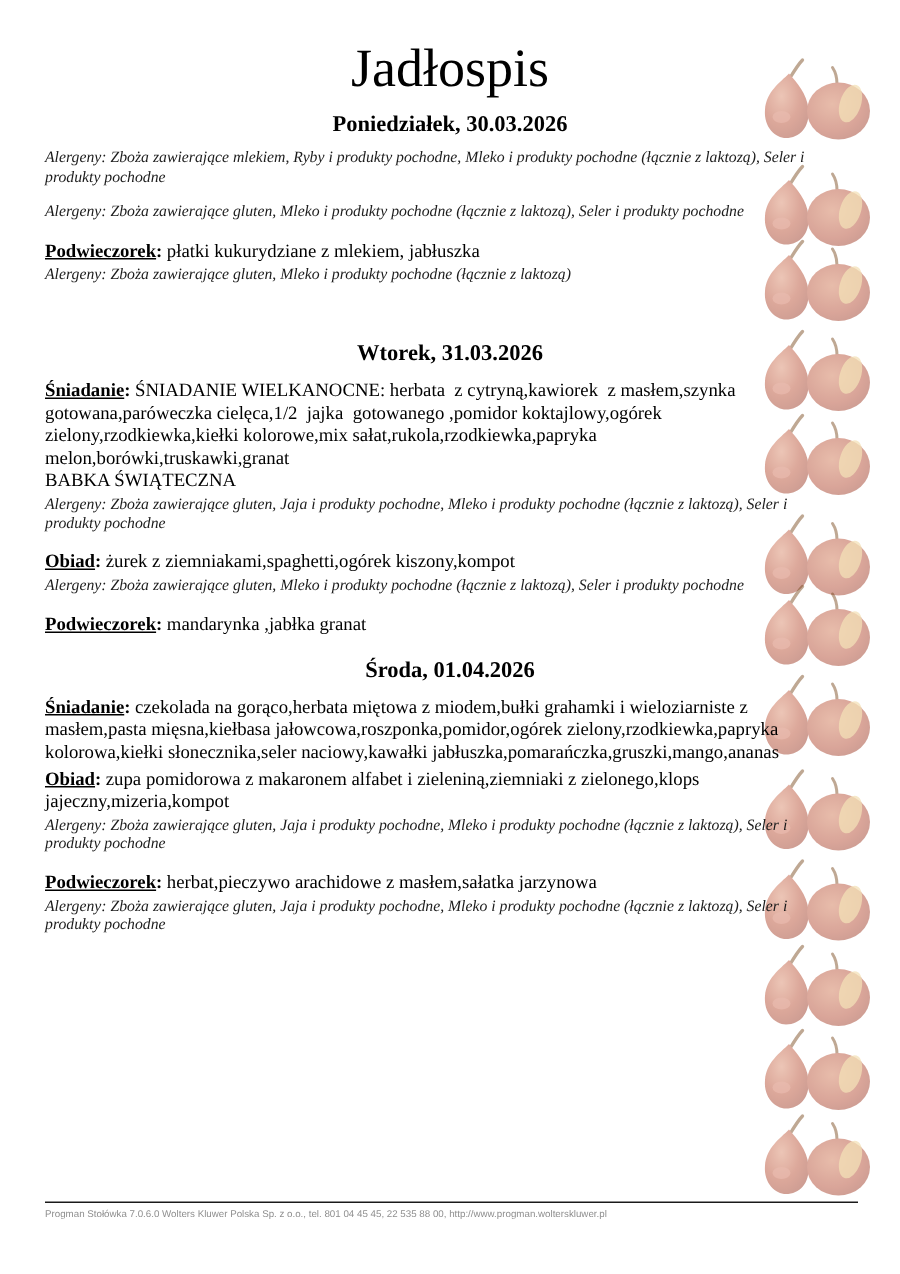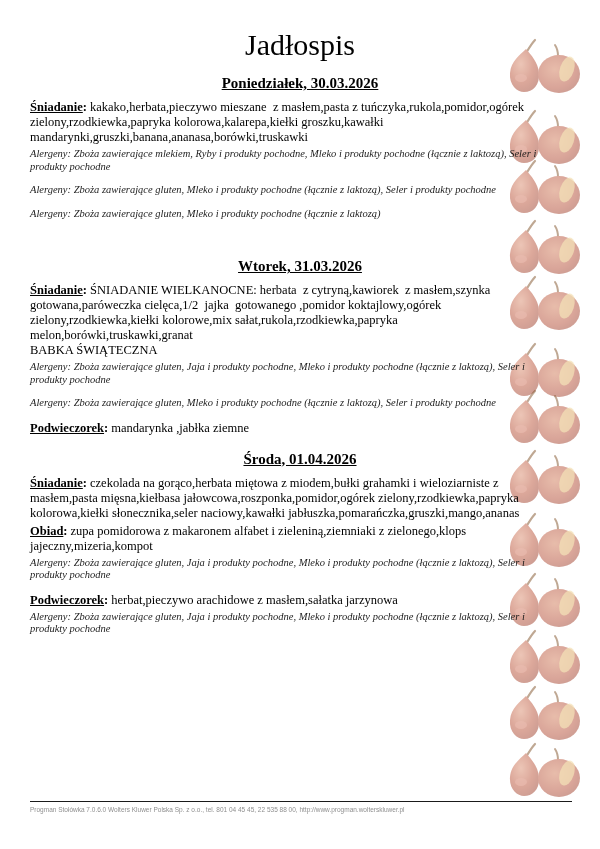--- a/index.html
+++ b/index.html
@@ -13,30 +13,29 @@
     overflow:hidden;
   }
   
   .wm-layer{position:absolute;inset:0;z-index:0;pointer-events:none;}
   .fruit{position:absolute;left:496px;width:90px;height:56px;opacity:.48;}
   
   .content{position:relative;z-index:1;padding:0 30px;}
   h1.doc-title{
     margin:30px 0 0 0;
     text-align:center;
-    font-size:30px;line-height:30px;
+    font-size:36px;line-height:30px;
     font-weight:normal;
     font-family:Liberation Serif, serif;
   }
   .day h2{
     text-align:center;
     font-size:15px;line-height:17px;
     font-weight:bold;
     margin:15px 0 8px 0;
-    text-decoration:underline;
   }
   .day.day-2 h2{margin-top:38px;}
   .day.day-3 h2{}
   p{margin:0;}
   .meal{
     width:515px;
     font-size:12.5px;line-height:15px;
     margin:0 0 3px 0;
   }
   .meal-label{font-weight:bold;text-decoration:underline;}
@@ -131,38 +130,39 @@
         <use href="#fruitPair"></use>
       </svg>
   </div>
 
   <div class="content">
     <h1 class="doc-title">Jadłospis</h1>
 
     <section class="day day-1">
       <h2>Poniedziałek, 30.03.2026</h2>
 
-      <p class="meal"><span class="meal-label">Śniadanie</span><span class="meal-colon">:</span><span class="meal-text">kakako,herbata,pieczywo mieszane  z masłem,pasta z tuńczyka,rukola,pomidor,ogórek zielony,rzodkiewka,papryka kolorowa,kalarepa,kiełki groszku,kawałki mandarynki,gruszki,banana,ananasa,borówki,truskawki</span></p>
       <p class="alg">Alergeny: Zboża zawierające mlekiem, Ryby i produkty pochodne, Mleko i produkty pochodne (łącznie z laktozą), Seler i produkty pochodne</p>
 
       <p class="alg">Alergeny: Zboża zawierające gluten, Mleko i produkty pochodne (łącznie z laktozą), Seler i produkty pochodne</p>
 
+      <p class="meal"><span class="meal-label">Podwieczorek</span><span class="meal-colon">:</span><span class="meal-text">płatki kukurydziane z mlekiem, jabłuszka</span></p>
       <p class="alg">Alergeny: Zboża zawierające gluten, Mleko i produkty pochodne (łącznie z laktozą)</p>
     </section>
 
     <section class="day day-2">
       <h2>Wtorek, 31.03.2026</h2>
 
       <p class="meal"><span class="meal-label">Śniadanie</span><span class="meal-colon">:</span><span class="meal-text">ŚNIADANIE WIELKANOCNE: herbata  z cytryną,kawiorek  z masłem,szynka gotowana,paróweczka cielęca,1/2  jajka  gotowanego ,pomidor koktajlowy,ogórek zielony,rzodkiewka,kiełki kolorowe,mix sałat,rukola,rzodkiewka,papryka melon,borówki,truskawki,granat
 BABKA ŚWIĄTECZNA</span></p>
       <p class="alg">Alergeny: Zboża zawierające gluten, Jaja i produkty pochodne, Mleko i produkty pochodne (łącznie z laktozą), Seler i produkty pochodne</p>
 
+      <p class="meal"><span class="meal-label">Obiad</span><span class="meal-colon">:</span><span class="meal-text">żurek z ziemniakami,spaghetti,ogórek kiszony,kompot</span></p>
       <p class="alg">Alergeny: Zboża zawierające gluten, Mleko i produkty pochodne (łącznie z laktozą), Seler i produkty pochodne</p>
 
-      <p class="meal"><span class="meal-label">Podwieczorek</span><span class="meal-colon">:</span><span class="meal-text">mandarynka ,jabłka ziemne</span></p>
+      <p class="meal"><span class="meal-label">Podwieczorek</span><span class="meal-colon">:</span><span class="meal-text">mandarynka ,jabłka granat</span></p>
 
     </section>
 
     <section class="day day-3">
       <h2>Środa, 01.04.2026</h2>
 
       <p class="meal"><span class="meal-label">Śniadanie</span><span class="meal-colon">:</span><span class="meal-text">czekolada na gorąco,herbata miętowa z miodem,bułki grahamki i wieloziarniste z masłem,pasta mięsna,kiełbasa jałowcowa,roszponka,pomidor,ogórek zielony,rzodkiewka,papryka kolorowa,kiełki słonecznika,seler naciowy,kawałki jabłuszka,pomarańczka,gruszki,mango,ananas</span></p>
 
       <p class="meal"><span class="meal-label">Obiad</span><span class="meal-colon">:</span><span class="meal-text">zupa pomidorowa z makaronem alfabet i zieleniną,ziemniaki z zielonego,klops jajeczny,mizeria,kompot</span></p>
       <p class="alg">Alergeny: Zboża zawierające gluten, Jaja i produkty pochodne, Mleko i produkty pochodne (łącznie z laktozą), Seler i produkty pochodne</p>

